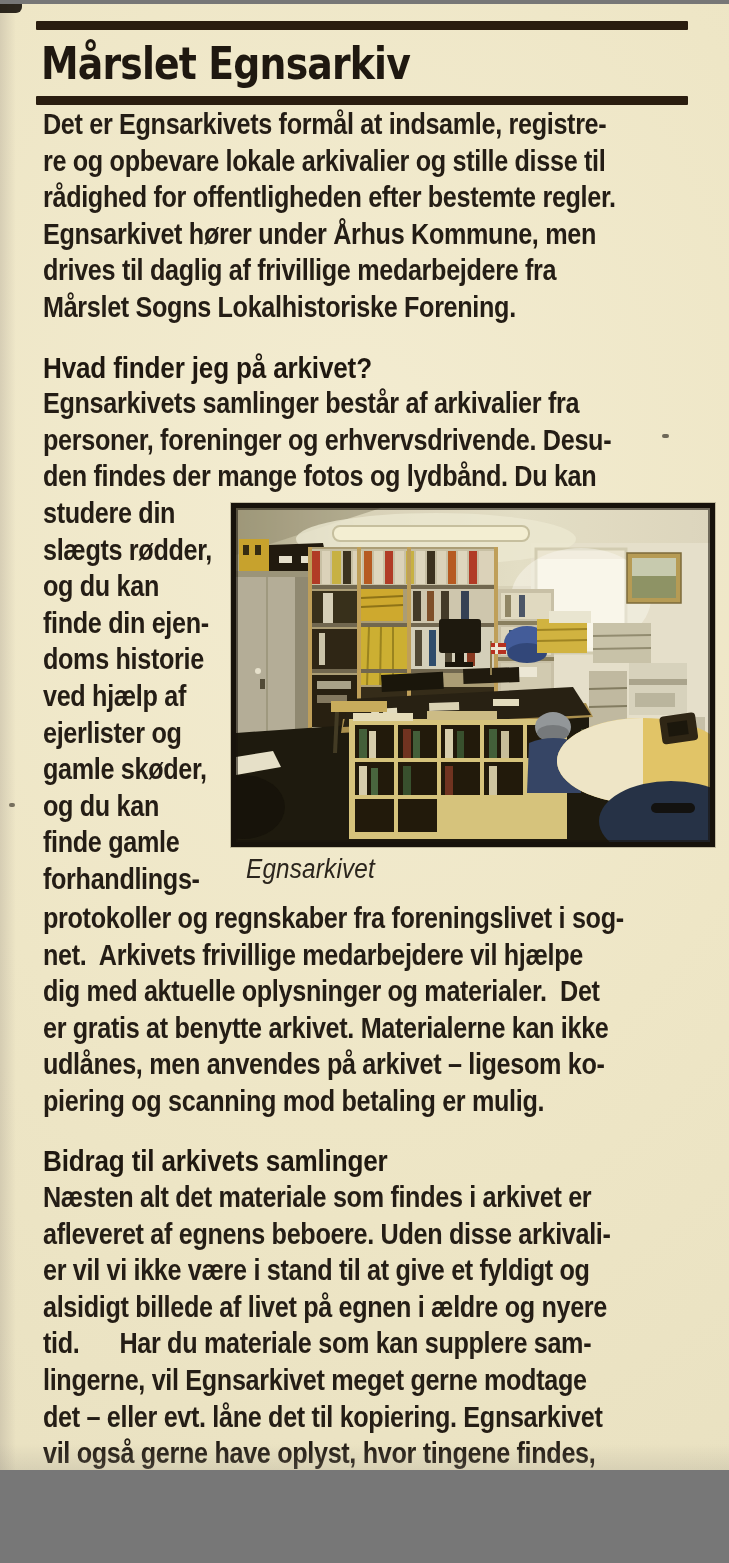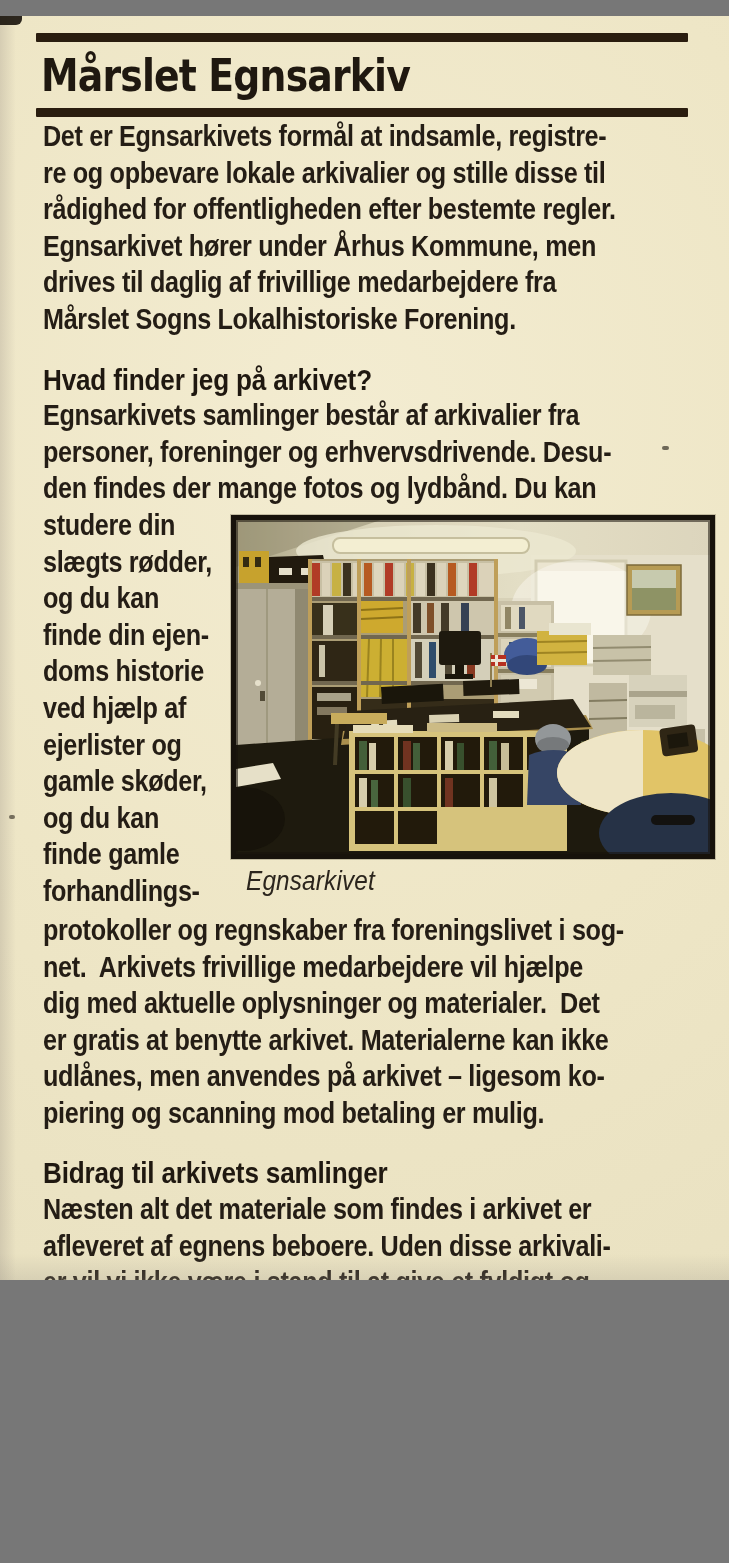--- a/index.html
+++ b/index.html
@@ -1,19 +1,19 @@
 <!DOCTYPE html>
 <html><head>
 <meta charset="utf-8">
 <style>
   html,body{margin:0;padding:0;background:#777;}
   .page{
     position:relative;
-    width:729px;height:1264px;
-    margin:16px auto;
+    width:729px;height:1466px;
+    margin:4px auto;
     background:
       radial-gradient(ellipse 120% 80% at 48% 32%, #f3ecd1 0%, #eee6c6 55%, #e9e1c1 100%);
     overflow:hidden;
     font-family:"Liberation Sans", sans-serif;
     color:#221b13;
   }
   .page::before{ 
     content:"";position:absolute;left:0;top:0;width:16px;height:100%;
     background:linear-gradient(90deg, rgba(150,140,130,.28), rgba(150,140,130,0));
     pointer-events:none;

